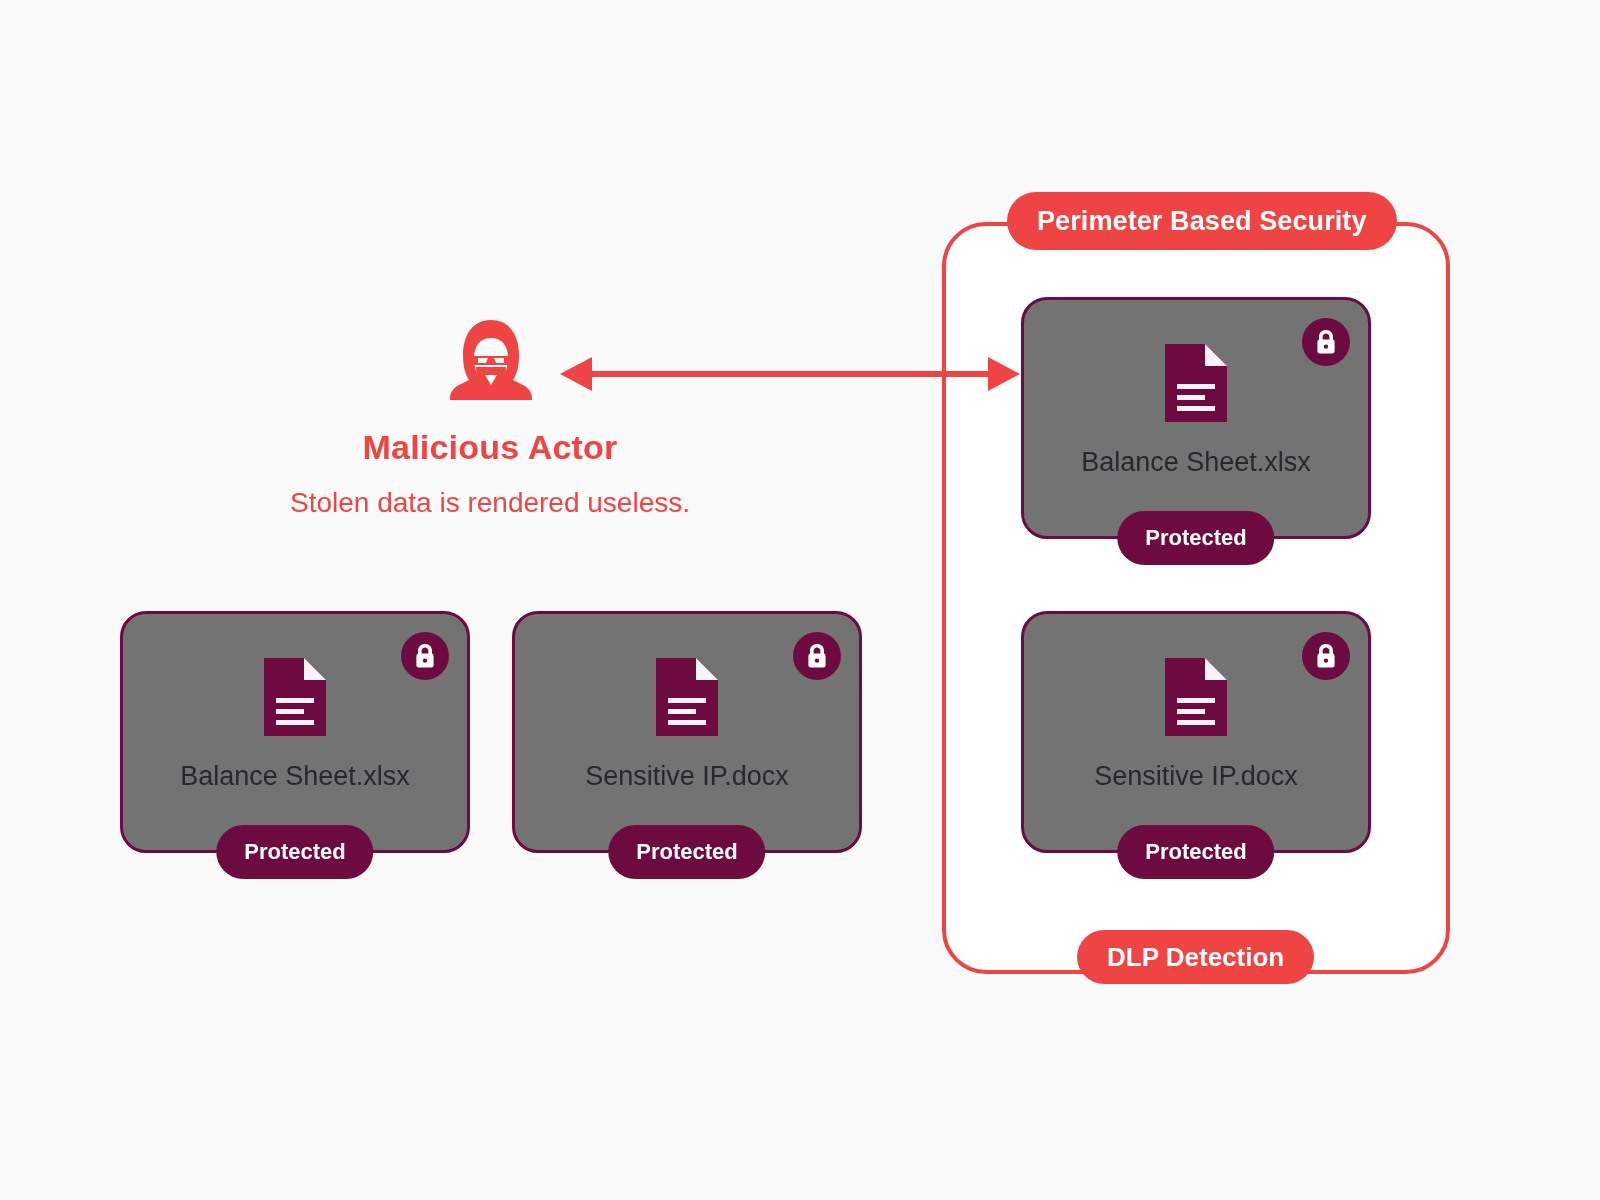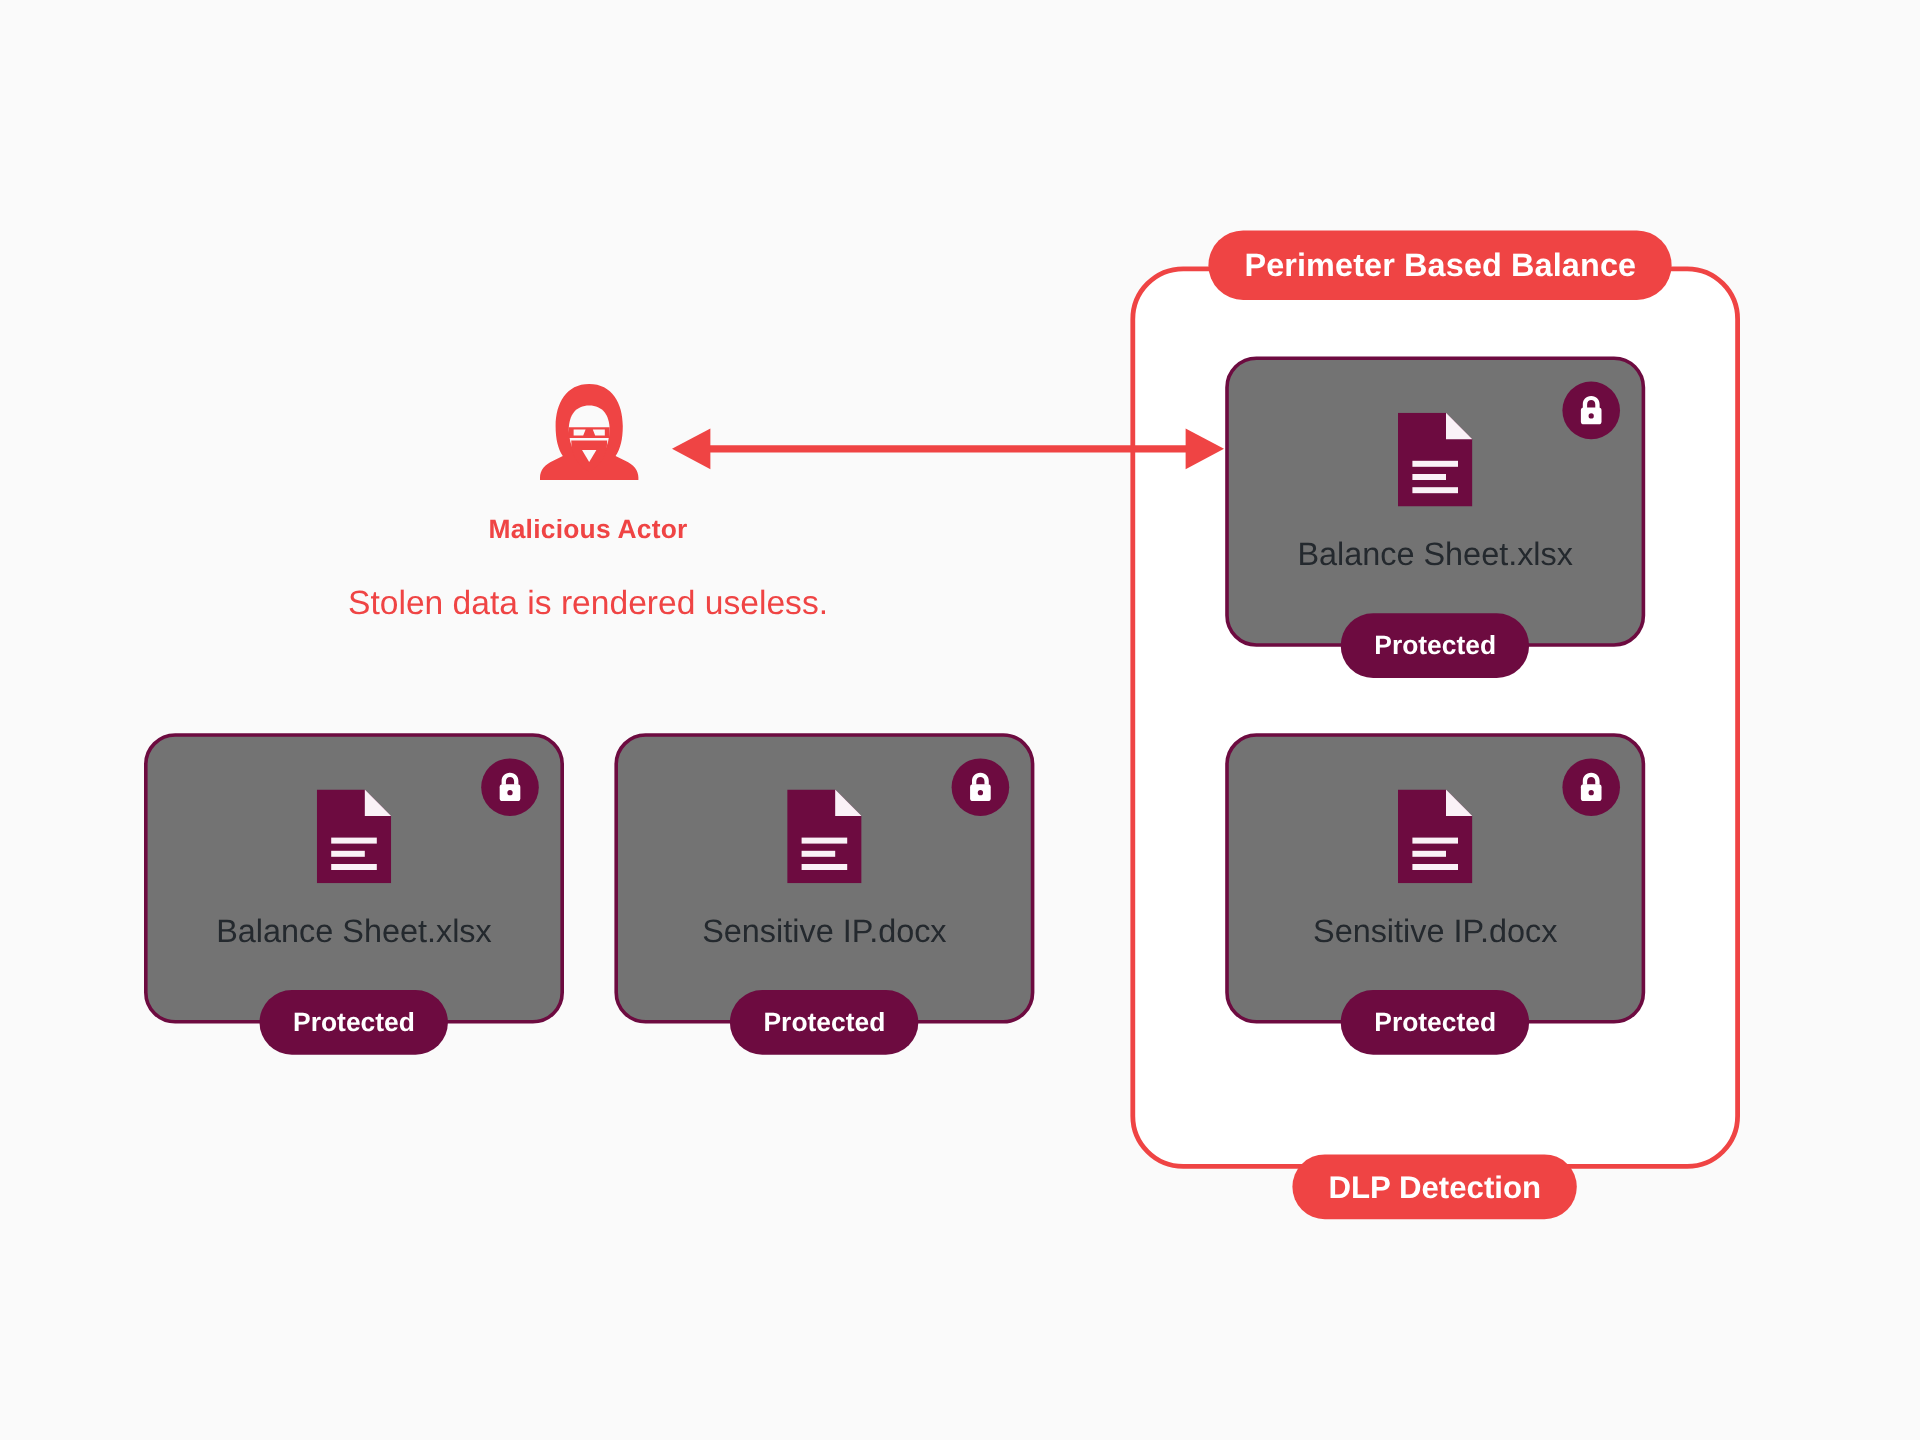--- a/index.html
+++ b/index.html
@@ -59,21 +59,20 @@
     display: flex;
     align-items: center;
     justify-content: center;
     background: #ef4444;
     color: #ffffff;
     font-size: 26px;
     font-weight: bold;
     border-radius: 27px;
     white-space: nowrap;
     z-index: 6;
-    margin-top: 32px;
   }
 
   
   .arrow-wrap {
     position: absolute;
     left: 560px;
     top: 352px;
     width: 460px;
     height: 44px;
     z-index: 5;
@@ -88,21 +87,21 @@
     height: 84px;
     z-index: 3;
   }
   .actor-title {
     position: absolute;
     left: 0;
     top: 428px;
     width: 980px;
     text-align: center;
     color: #ef4444;
-    font-size: 22px;
+    font-size: 34px;
     font-weight: bold;
     letter-spacing: 0.2px;
   }
   .actor-sub {
     position: absolute;
     left: 0;
     top: 487px;
     width: 980px;
     text-align: center;
     color: #ef4444;
@@ -170,21 +169,21 @@
     z-index: 4;
   }
 </style>
 </head>
 <body>
 
 <div id="stage">
 
   <div class="perimeter-box"></div>
 
-  <div class="perimeter-label">Perimeter Based Balance</div>
+  <div class="perimeter-label">Perimeter Based Security</div>
 
   <div class="dlp-label">DLP Detection</div>
 
   <div class="arrow-wrap">
     <svg width="460" height="44" viewBox="0 0 460 44" xmlns="http://www.w3.org/2000/svg">
       <line x1="26" y1="22" x2="436" y2="22" stroke="#ef4444" stroke-width="6"></line>
       <polygon points="0,22 32,5 32,39" fill="#ef4444"></polygon>
       <polygon points="460,22 428,5 428,39" fill="#ef4444"></polygon>
     </svg>
   </div>

